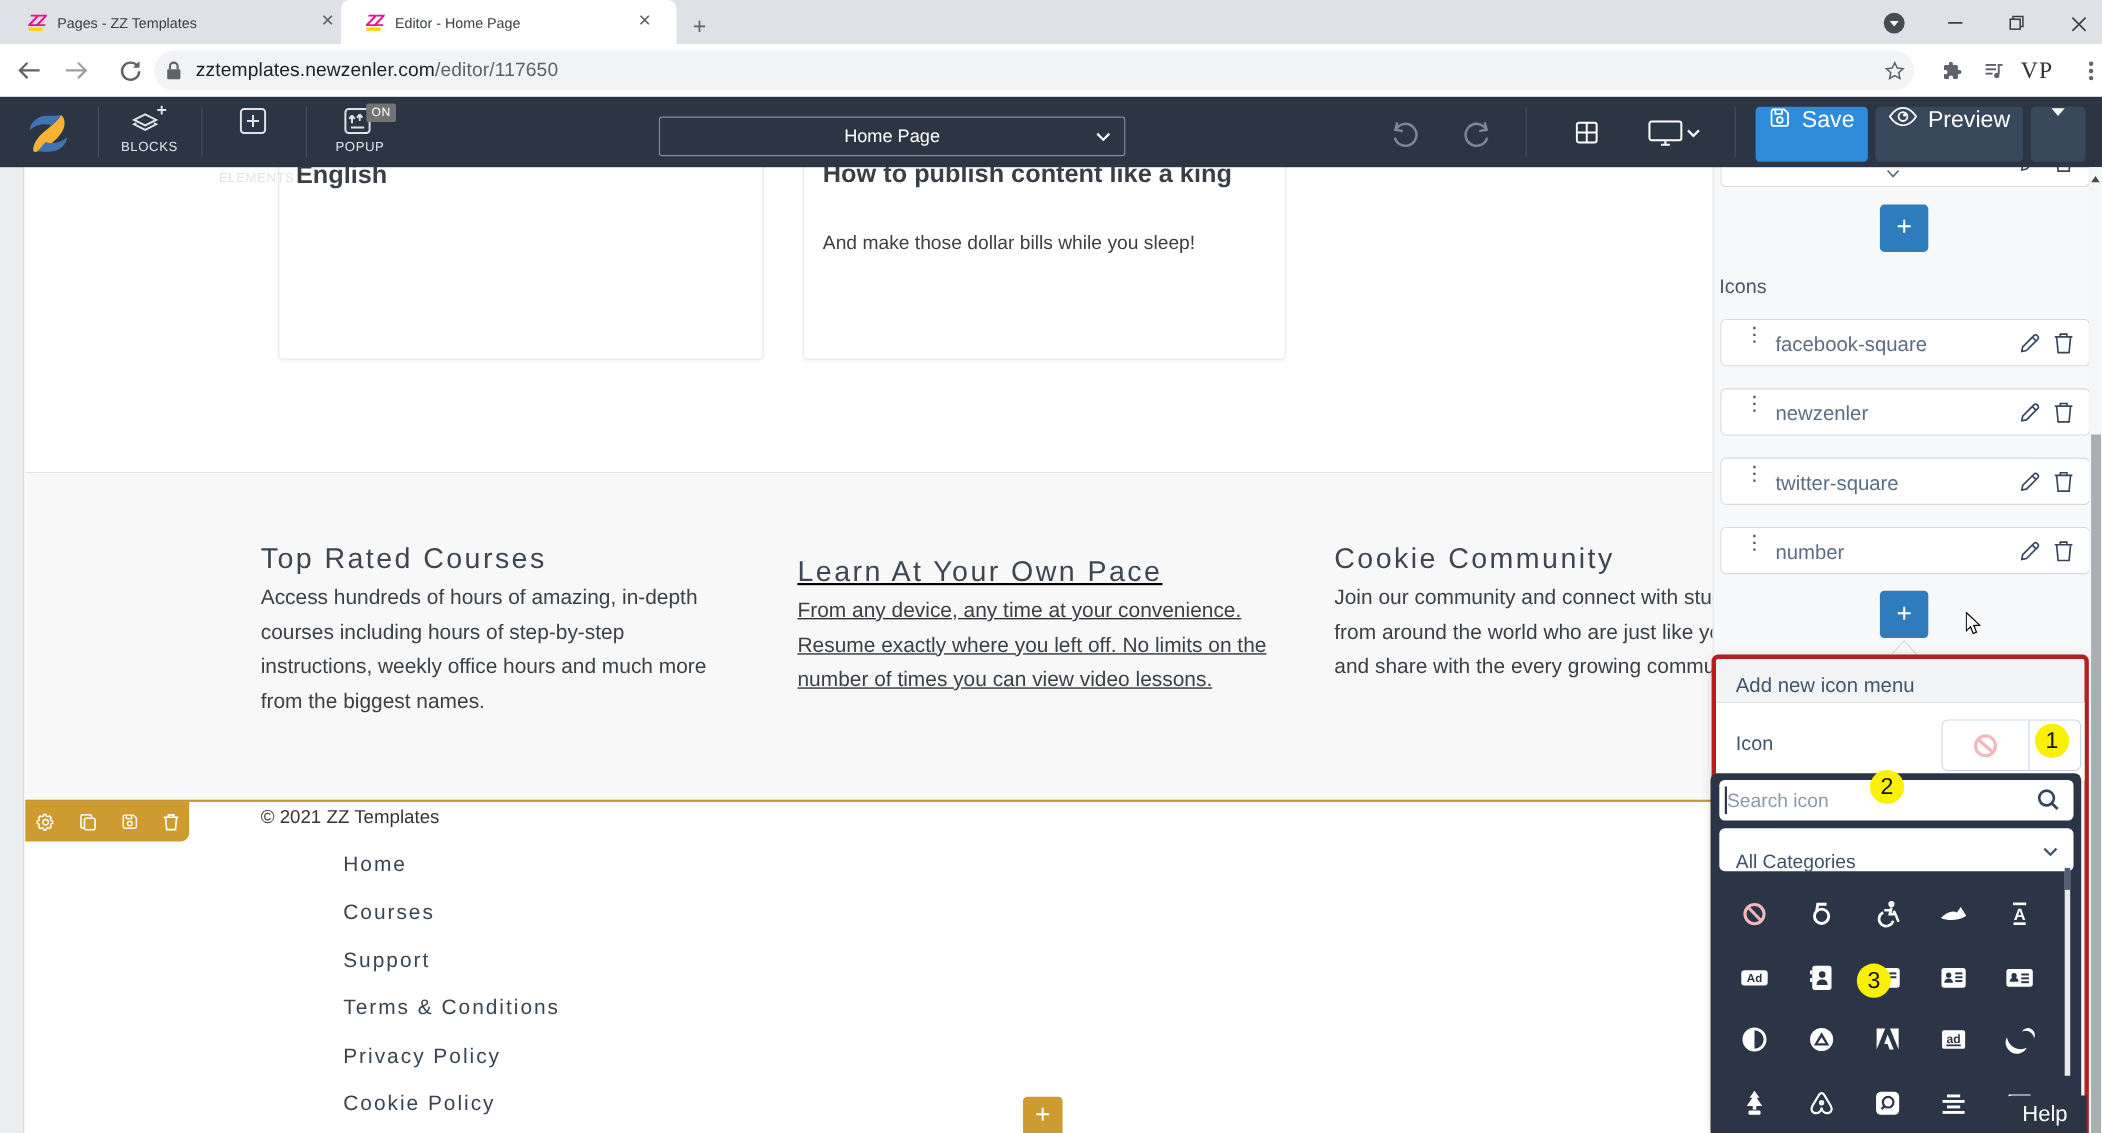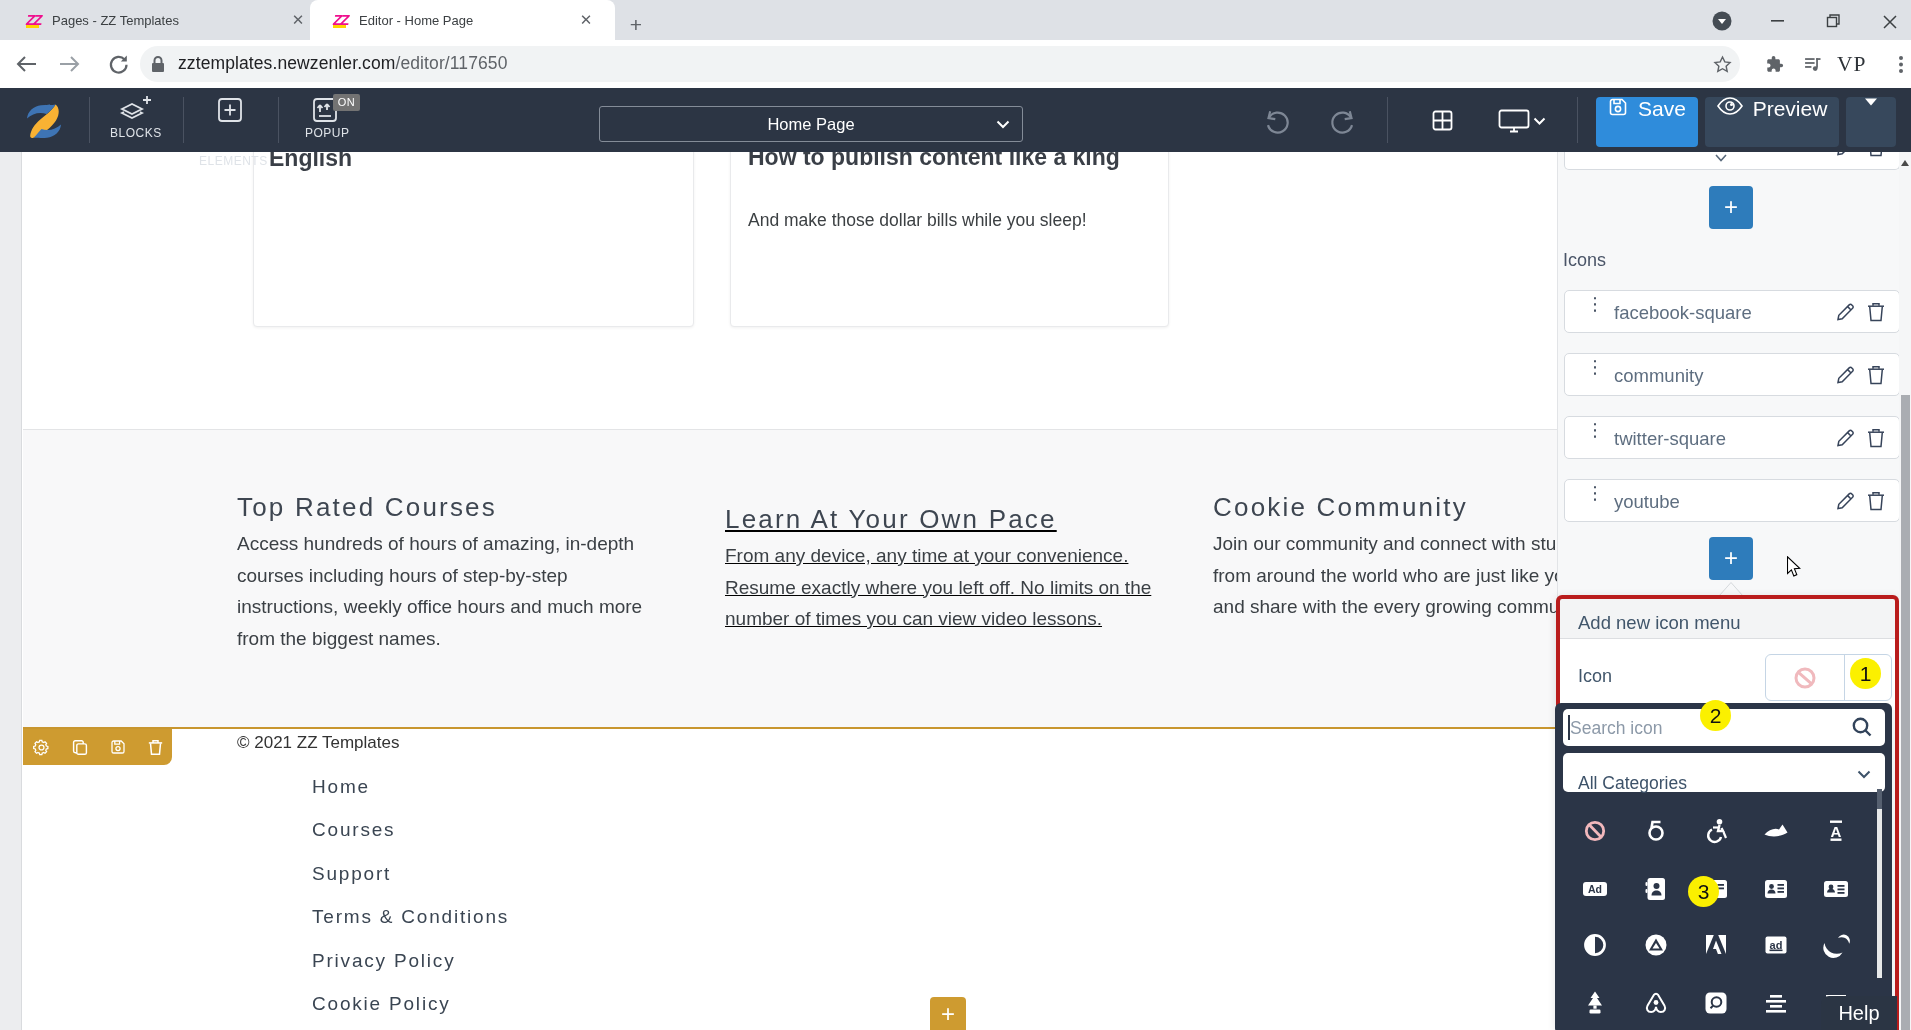--- a/index.html
+++ b/index.html
@@ -339,21 +339,21 @@
           <g fill="none" stroke="#37445a" stroke-width="1.5">
             <path d="M2.7 5.5 L4 19.5 h10 L15.3 5.5"></path>
             <path d="M1 5.2 h16"></path>
             <path d="M6 4.8 V2.8 h6 v2"></path>
           </g>
         </svg>
       </span>
     </div>
   <div class="srow" style="top:201px;">
       <span class="dots">⋮</span>
-      <span class="lbl">community</span>
+      <span class="lbl">newzenler</span>
       <span class="rowicons">
         <svg width="20" height="21" viewBox="0 0 20 21">
           <g fill="none" stroke="#37445a" stroke-width="1.5">
             <path d="M3 18.5 L3.8 14.3 L14.2 3.9 a1.8 1.8 0 0 1 2.6 0 l.8 .8 a1.8 1.8 0 0 1 0 2.6 L7.2 17.7 L3 18.5 Z"></path>
             <path d="M12.6 5.6 l3.2 3.2"></path>
           </g>
         </svg>
         <svg width="18" height="21" viewBox="0 0 18 21">
           <g fill="none" stroke="#37445a" stroke-width="1.5">
             <path d="M2.7 5.5 L4 19.5 h10 L15.3 5.5"></path>
@@ -377,21 +377,21 @@
           <g fill="none" stroke="#37445a" stroke-width="1.5">
             <path d="M2.7 5.5 L4 19.5 h10 L15.3 5.5"></path>
             <path d="M1 5.2 h16"></path>
             <path d="M6 4.8 V2.8 h6 v2"></path>
           </g>
         </svg>
       </span>
     </div>
   <div class="srow" style="top:327px;">
       <span class="dots">⋮</span>
-      <span class="lbl">youtube</span>
+      <span class="lbl">number</span>
       <span class="rowicons">
         <svg width="20" height="21" viewBox="0 0 20 21">
           <g fill="none" stroke="#37445a" stroke-width="1.5">
             <path d="M3 18.5 L3.8 14.3 L14.2 3.9 a1.8 1.8 0 0 1 2.6 0 l.8 .8 a1.8 1.8 0 0 1 0 2.6 L7.2 17.7 L3 18.5 Z"></path>
             <path d="M12.6 5.6 l3.2 3.2"></path>
           </g>
         </svg>
         <svg width="18" height="21" viewBox="0 0 18 21">
           <g fill="none" stroke="#37445a" stroke-width="1.5">
             <path d="M2.7 5.5 L4 19.5 h10 L15.3 5.5"></path>

